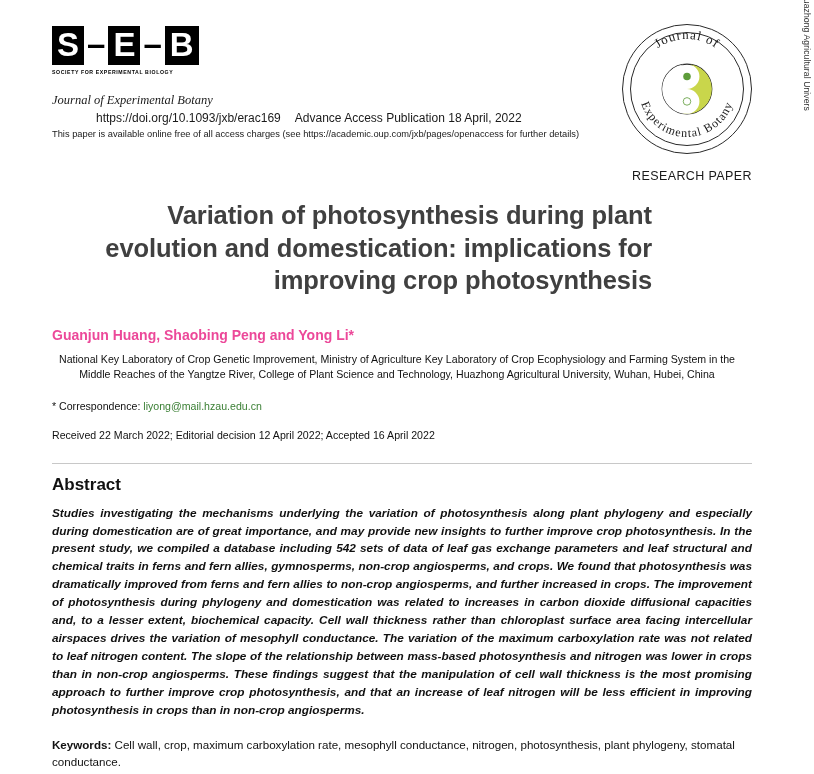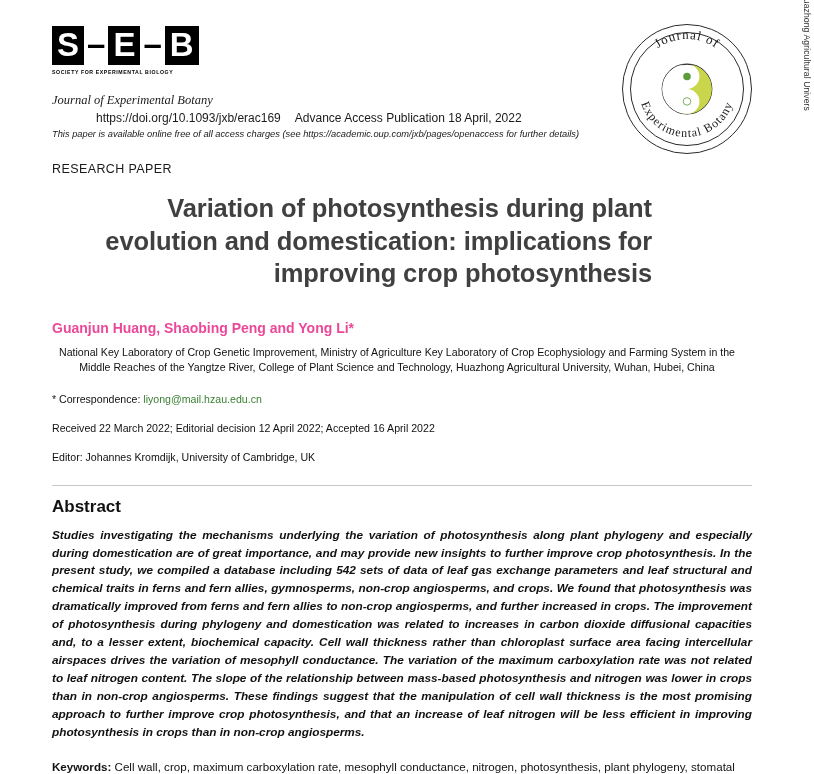--- a/index.html
+++ b/index.html
@@ -114,28 +114,28 @@
     font-family: "Liberation Sans", sans-serif;
     padding-left: 44px;
   }
   .doi-line .adv {
     margin-left: 14px;
   }
   .oa-line {
     margin-top: 4px;
     font-size: 9.3px;
     color: #1a1a1a;
-    font-style: italic;
   }
 
   .rp-label {
-    margin-top: 23px;
+    margin-top: 30px;
     font-size: 12.5px;
     letter-spacing: 0.4px;
     color: #1a1a1a;
+    text-align: right;
   }
 
   .title {
     margin-top: 16px;
     font-size: 25.5px;
     line-height: 1.28;
     font-weight: bold;
     color: #404040;
     max-width: 600px;
     letter-spacing: -0.1px;
@@ -290,21 +290,20 @@
 
     <div class="affil">National Key Laboratory of Crop Genetic Improvement, Ministry of Agriculture Key Laboratory of Crop Ecophysiology and Farming System in the Middle Reaches of the Yangtze River, College of Plant Science and Technology, Huazhong Agricultural University, Wuhan, Hubei, China</div>
 
     <div class="corr">
       <span>* Correspondence:</span>
       <a href="#">liyong@mail.hzau.edu.cn</a>
     </div>
 
     <div class="dates">Received 22 March 2022; Editorial decision 12 April 2022; Accepted 16 April 2022</div>
 
-    <div class="editor">Editor: Johannes Kromdijk, University of Cambridge, UK</div>
 
     <div class="rule"></div>
 
     <div class="abstract-head">Abstract</div>
 
     <div class="abstract-body">Studies investigating the mechanisms underlying the variation of photosynthesis along plant phylogeny and especially during domestication are of great importance, and may provide new insights to further improve crop photosynthesis. In the present study, we compiled a database including 542 sets of data of leaf gas exchange parameters and leaf structural and chemical traits in ferns and fern allies, gymnosperms, non-crop angiosperms, and crops. We found that photosynthesis was dramatically improved from ferns and fern allies to non-crop angiosperms, and further increased in crops. The improvement of photosynthesis during phylogeny and domestication was related to increases in carbon dioxide diffusional capacities and, to a lesser extent, biochemical capacity. Cell wall thickness rather than chloroplast surface area facing intercellular airspaces drives the variation of mesophyll conductance. The variation of the maximum carboxylation rate was not related to leaf nitrogen content. The slope of the relationship between mass-based photosynthesis and nitrogen was lower in crops than in non-crop angiosperms. These findings suggest that the manipulation of cell wall thickness is the most promising approach to further improve crop photosynthesis, and that an increase of leaf nitrogen will be less efficient in improving photosynthesis in crops than in non-crop angiosperms.</div>
 
     <div class="keywords">
       <span class="kw-label">Keywords:</span>
       <span>Cell wall, crop, maximum carboxylation rate, mesophyll conductance, nitrogen, photosynthesis, plant phylogeny, stomatal conductance.</span>

